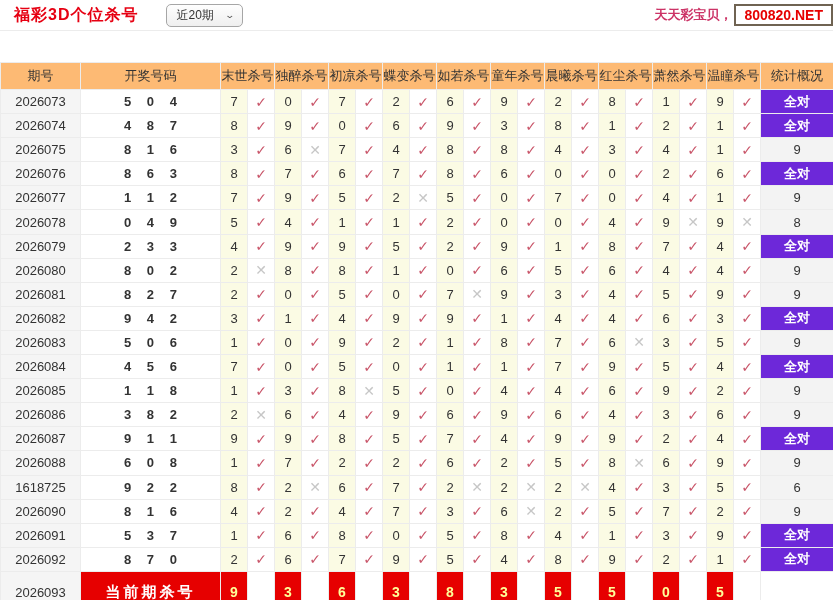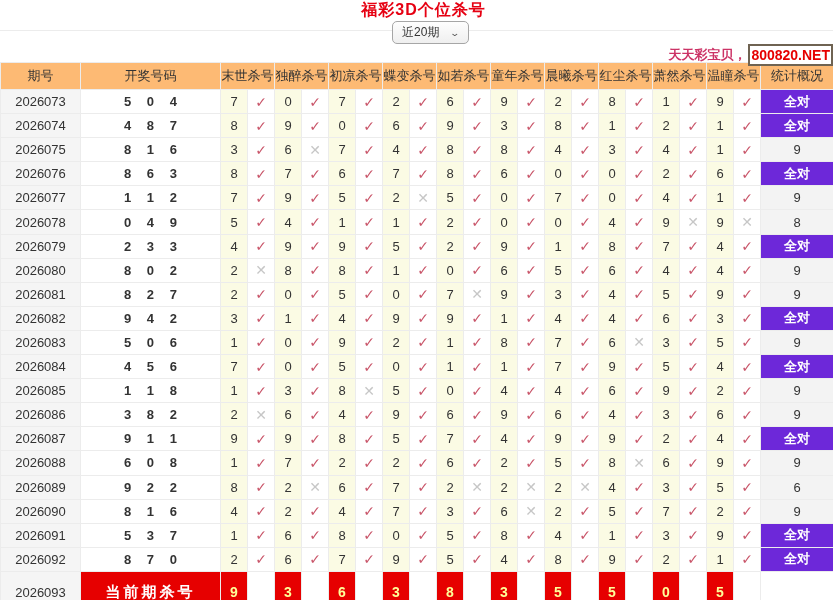--- a/index.html
+++ b/index.html
@@ -1,29 +1,29 @@
 <!DOCTYPE html>
 <html><head>
 <meta charset="utf-8">
 <style>
   html,body{margin:0;padding:0;background:#fff;}
   .page{width:833px;height:600px;overflow:hidden;background:#fff;
         font-family:"Liberation Sans","DejaVu Sans",sans-serif;position:relative;}
 
   
-  .topbar{height:30px;display:flex;align-items:center;border-bottom:1px solid #ececec;flex-direction:column;}
+  .topbar{height:30px;display:flex;align-items:center;border-bottom:1px solid #ececec;}
   .title{color:#e60012;font-weight:bold;font-size:16px;margin-left:14px;letter-spacing:1px;}
   .range{margin-left:28px;display:inline-flex;align-items:center;gap:12px;
          border:1px solid #a6a6a6;border-radius:5px;background:linear-gradient(#fefefe,#efefef);
          padding:2px 9px;font-size:12px;color:#333;cursor:pointer;justify-content:flex-end;}
   .range .chev{font-size:9px;color:#555;transform:scaleX(1.4);}
   .promo{margin-left:auto;display:flex;align-items:center;font-size:13px;}
   .promo-text{color:#cc3366;font-weight:bold;}
   .site{border:2px solid #6f6352;color:#e60000;font-weight:bold;font-size:14px;
-        padding:1px 1px;margin-left:2px;background:#fff;}
+        padding:1px 8px;margin-left:2px;background:#fff;}
 
   
   table{border-collapse:collapse;table-layout:fixed;width:833px;margin-top:31px;}
   th,td{border:1px solid #ececec;text-align:center;padding:0;font-size:13px;color:#333;
         overflow:hidden;white-space:nowrap;}
   thead th{background:#fdba74;height:26px;font-weight:normal;margin-top:24px;}
   tbody tr{height:24.1px;padding-left:25px;}
   td.period{background:#f5f5f5;}
   td.draw{letter-spacing:6px;text-indent:6px;font-weight:bold;}
   td.knum{background:#fbfbe4;}
@@ -492,21 +492,21 @@
           <td class="kmark">✓</td>
           <td class="knum">8</td>
           <td class="kmark miss">✕</td>
           <td class="knum">6</td>
           <td class="kmark">✓</td>
           <td class="knum">9</td>
           <td class="kmark">✓</td>
           <td class="stats-num">9</td>
         </tr>
         <tr>
-          <td class="period">2026089</td>
+          <td class="period">1618725</td>
           <td class="draw">9 2 2</td>
           <td class="knum">8</td>
           <td class="kmark">✓</td>
           <td class="knum">2</td>
           <td class="kmark miss">✕</td>
           <td class="knum">6</td>
           <td class="kmark">✓</td>
           <td class="knum">7</td>
           <td class="kmark">✓</td>
           <td class="knum">2</td>

